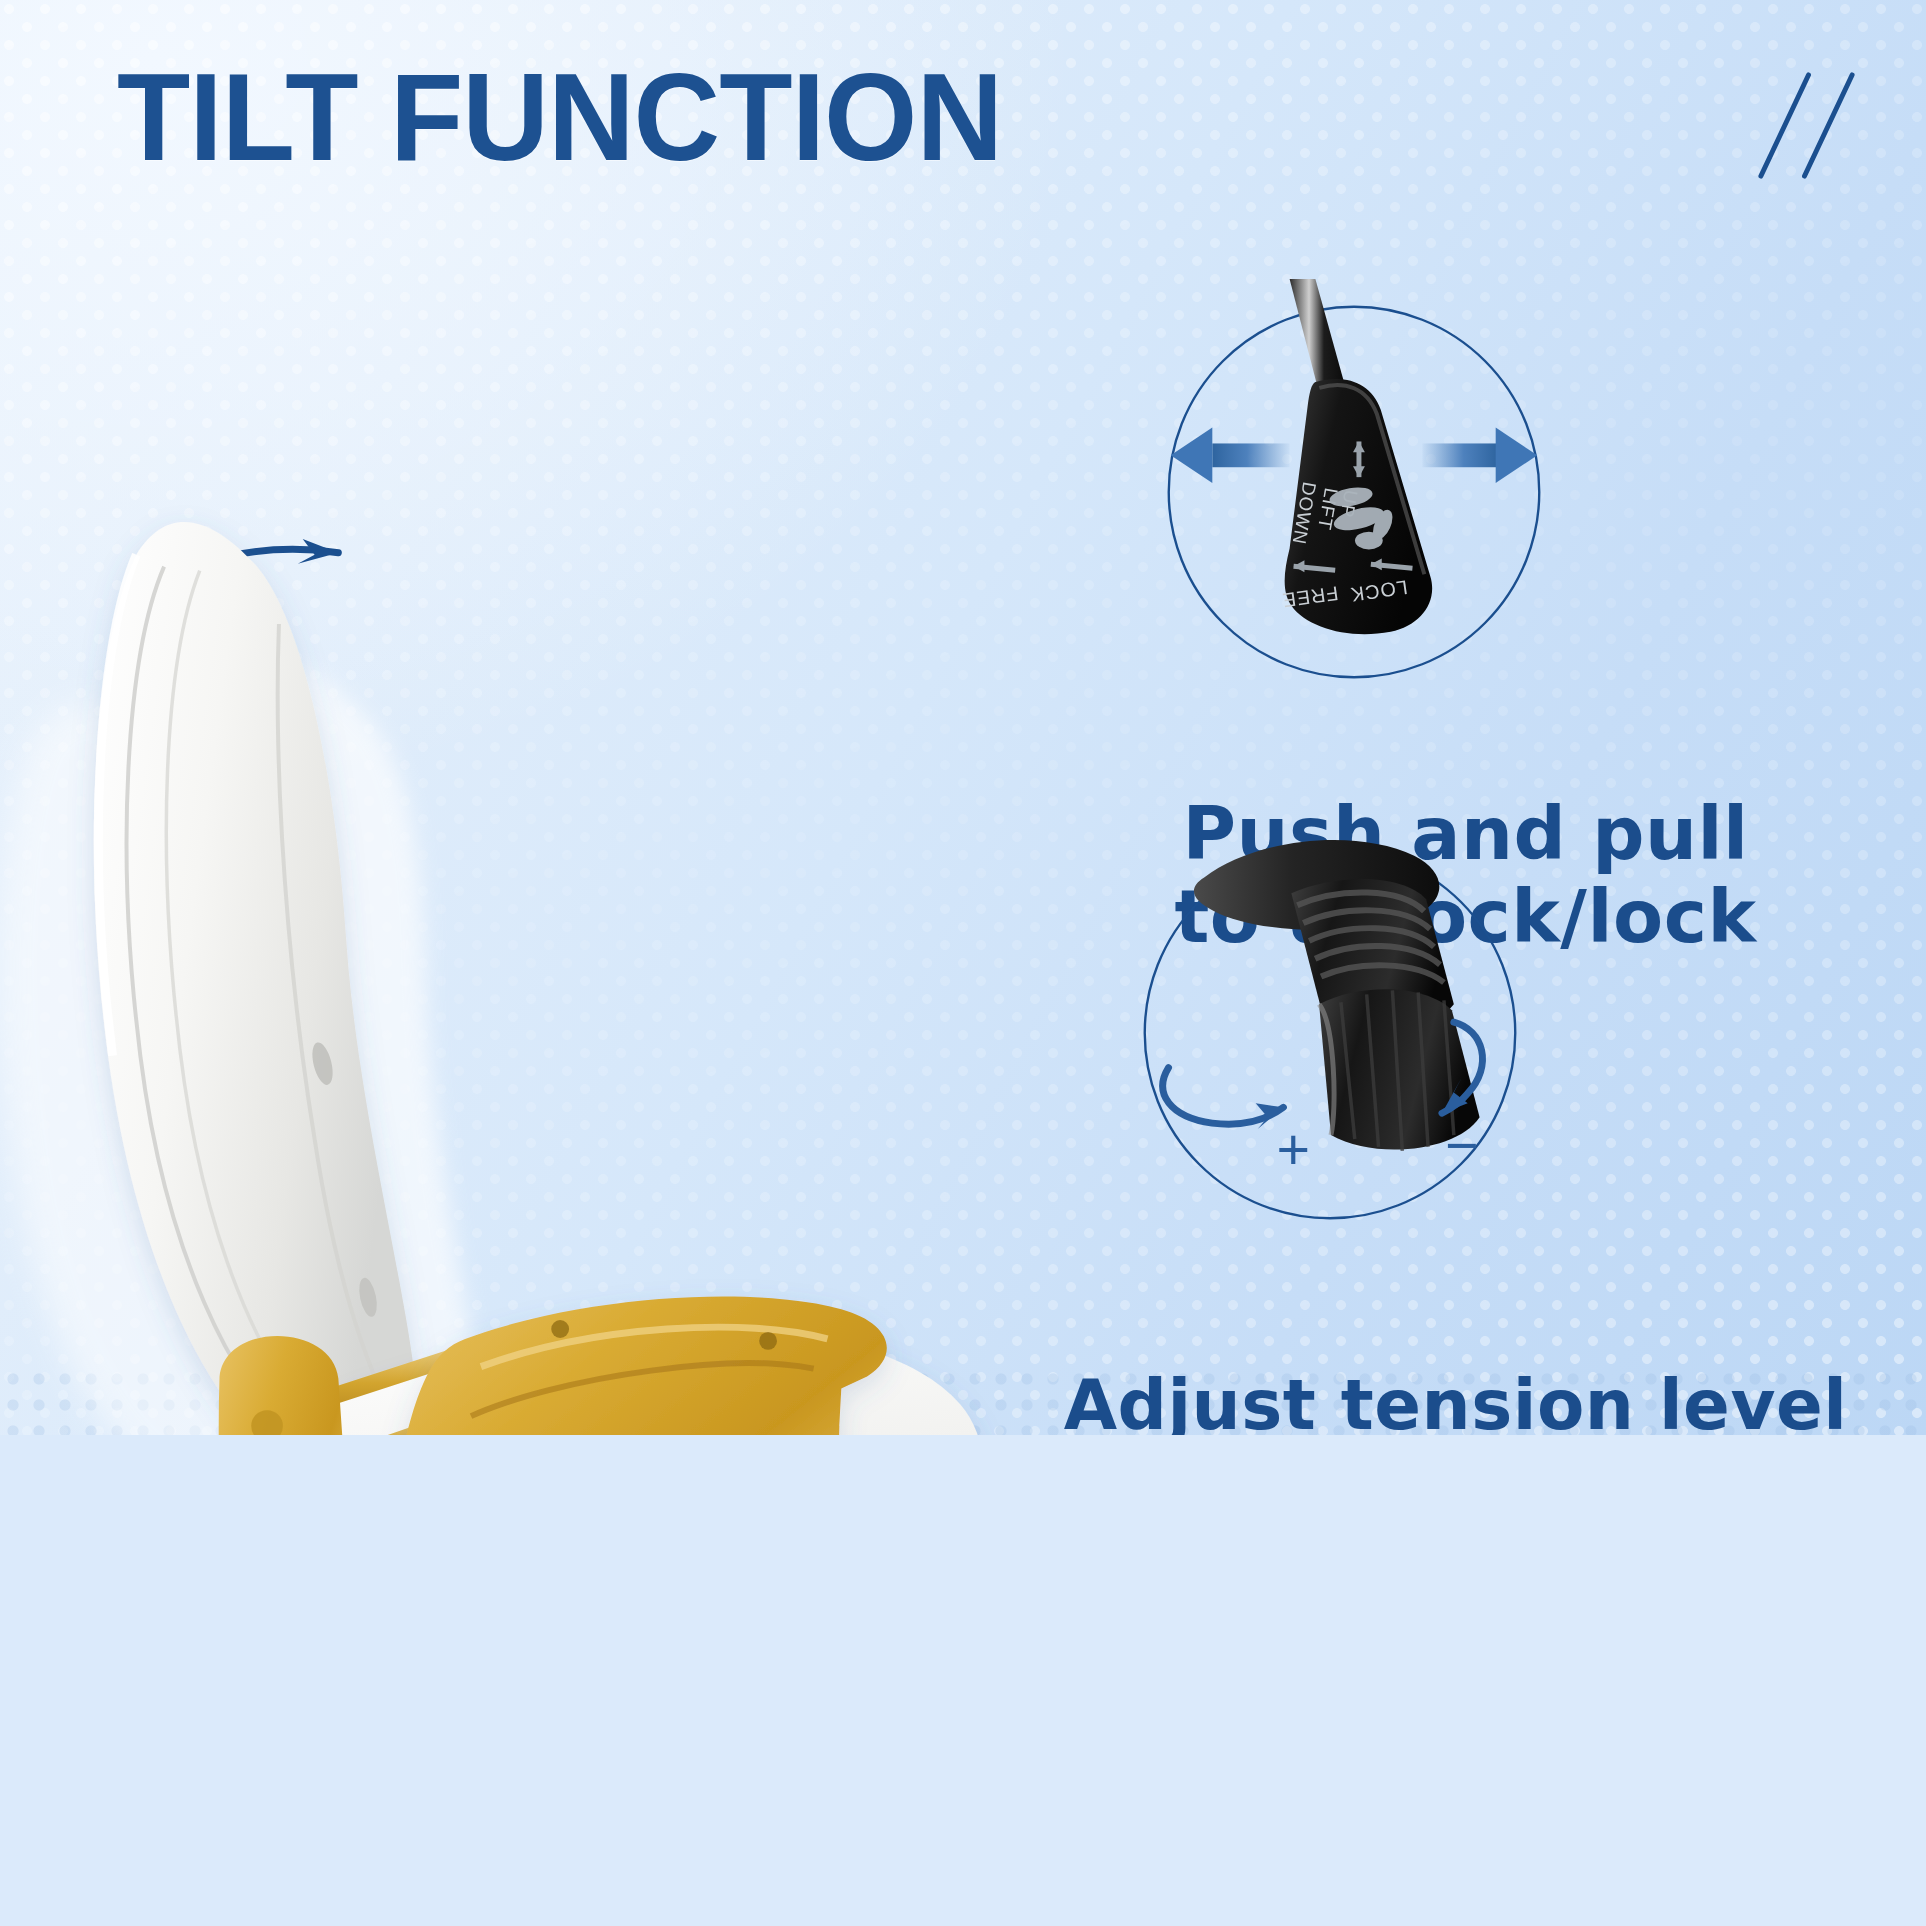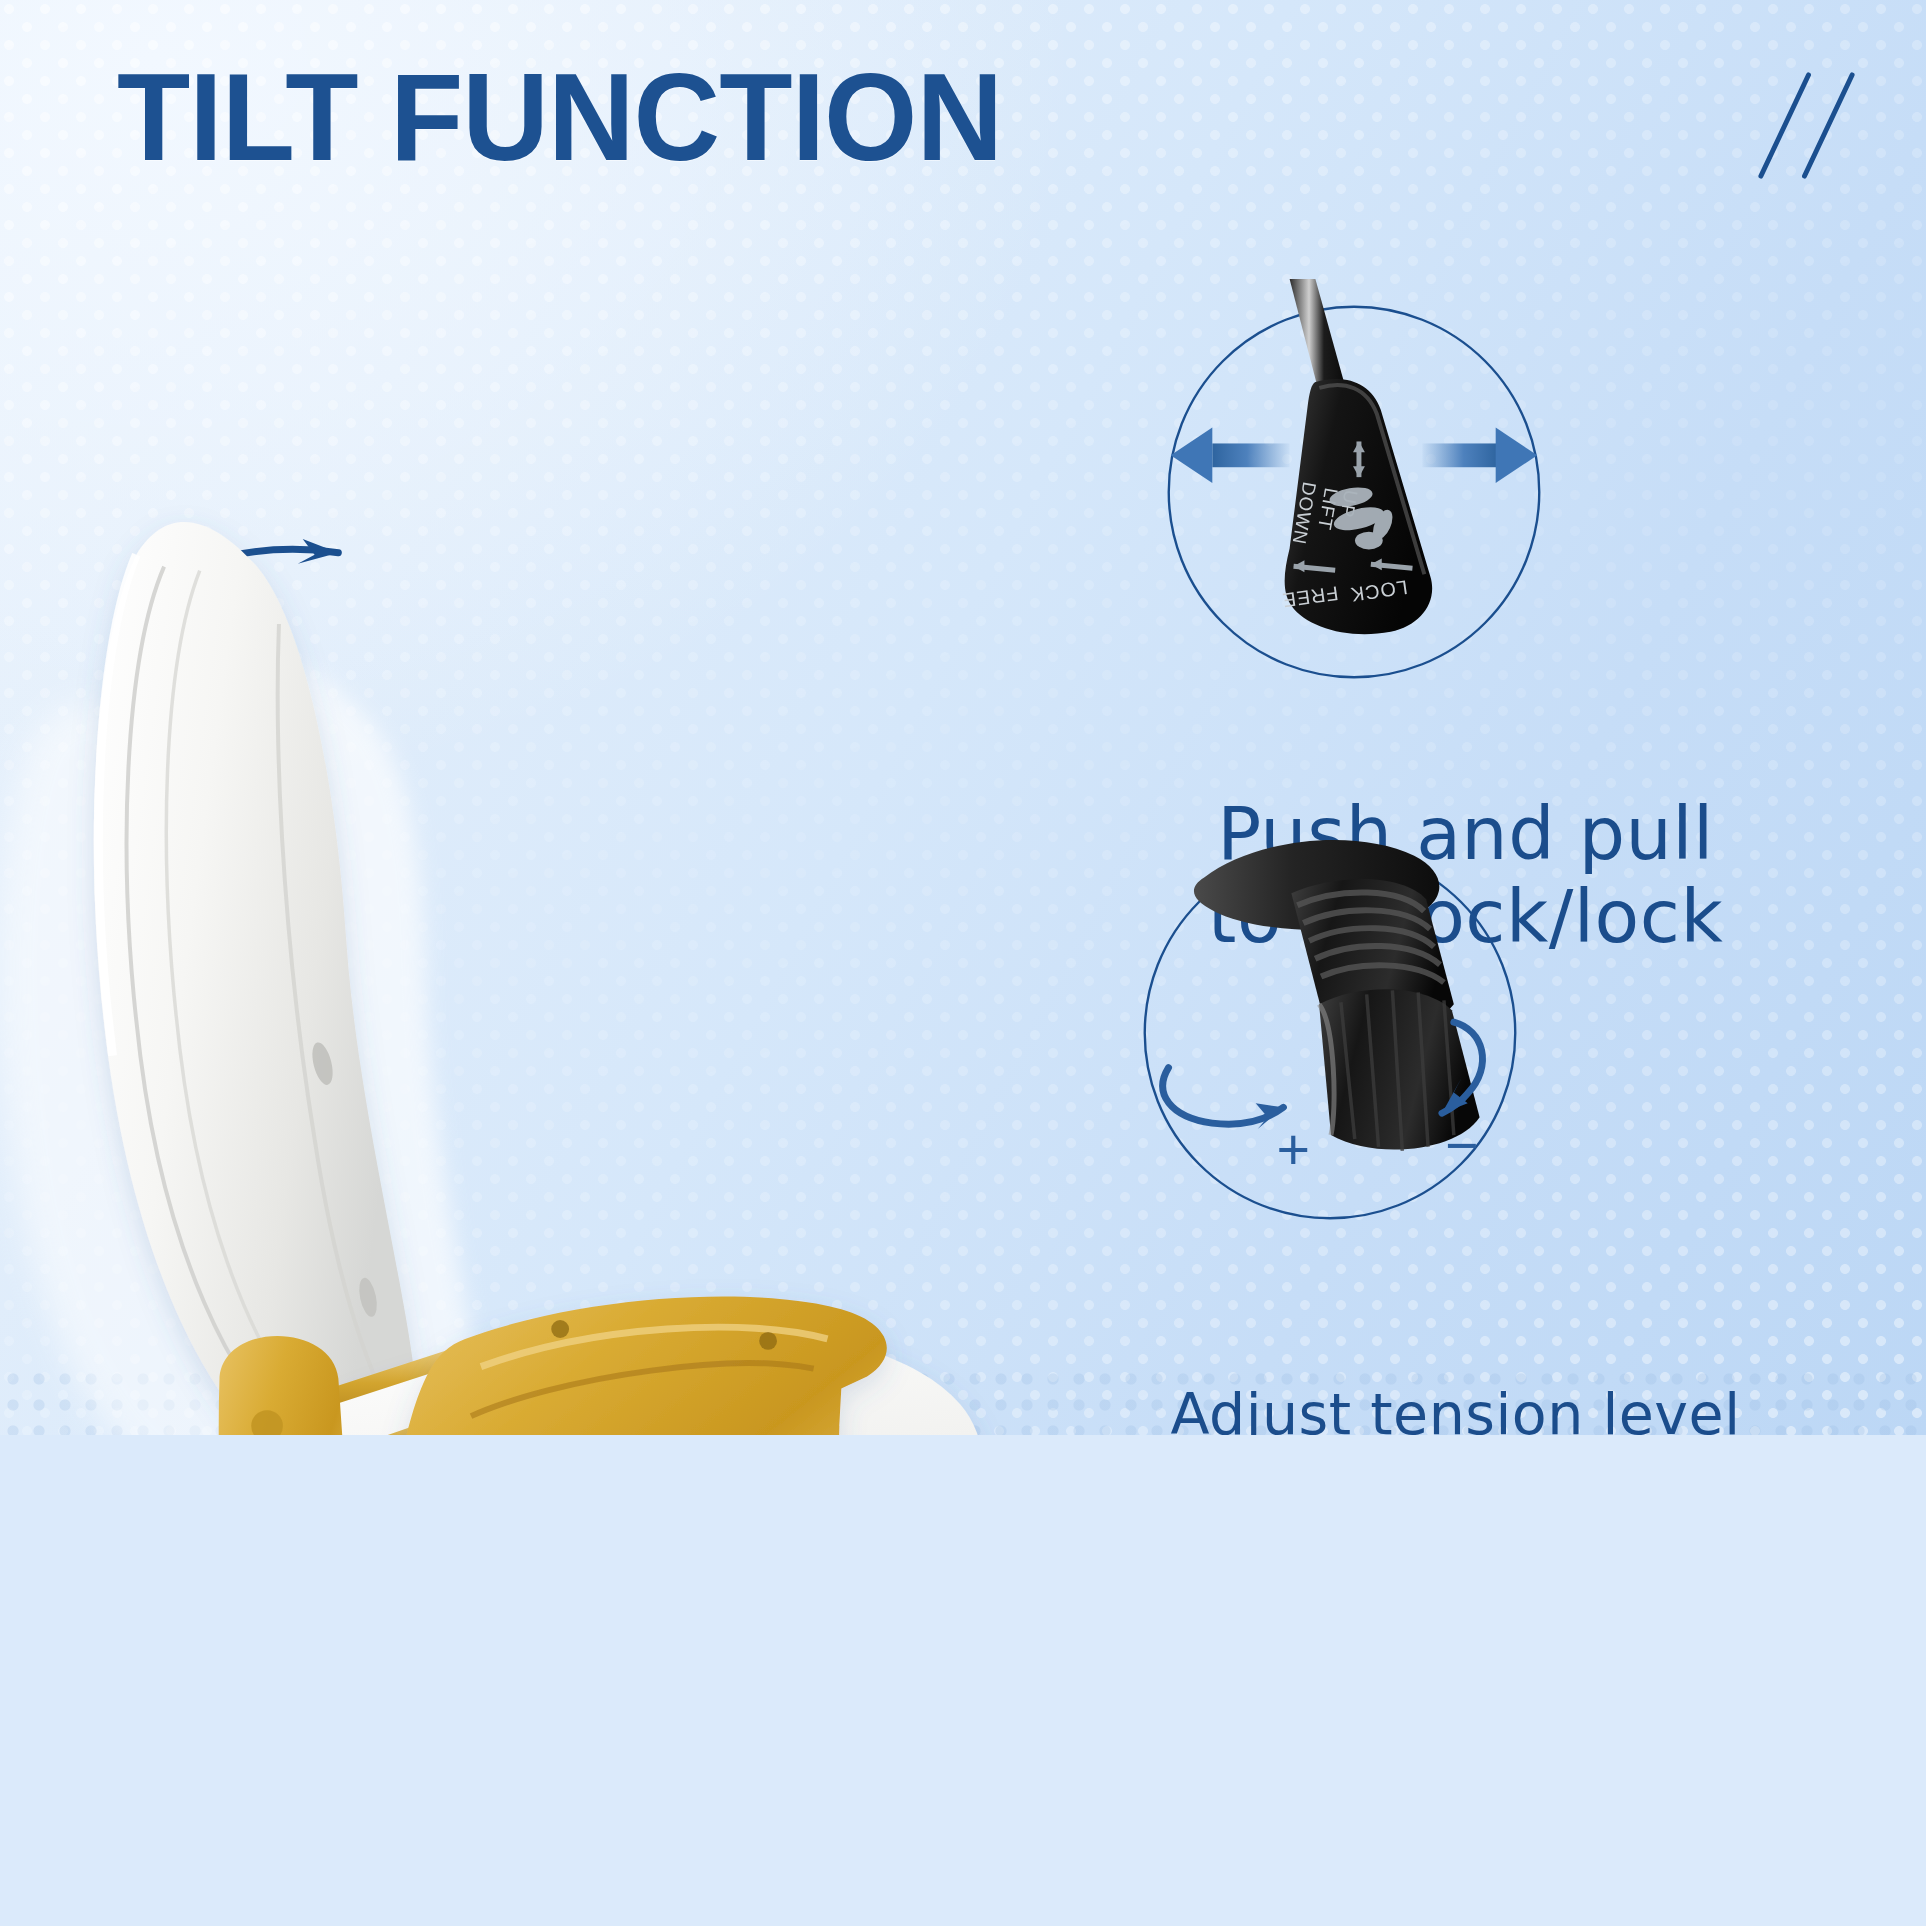--- a/index.html
+++ b/index.html
@@ -48,24 +48,24 @@
 
   
   .callout{position:absolute;}
 
   #c1{left:1141px;top:279px;width:426px;height:426px;}
   #c2{left:1117px;top:820px;width:426px;height:426px;}
 
   .cap{
     position:absolute;text-align:center;color:#1b4d8c;
     font-family:"DejaVu Sans","Liberation Sans",sans-serif;
-    font-weight:400;letter-spacing:0.5px;
+    font-weight:700;letter-spacing:0.5px;
   }
   #cap1{left:1030px;top:792px;width:871px;font-size:73px;line-height:1.14;}
-  #cap2{left:990px;top:1366px;width:931px;font-size:57px;line-height:1.14;margin-top:16px;}
+  #cap2{left:990px;top:1366px;width:931px;font-size:69px;line-height:1.14;}
 
   .nowrap{white-space:nowrap;}
 </style>
 </head>
 <body>
 
 <div id="stage">
 
   <div class="dots"></div>
   <div class="dots2"></div>

